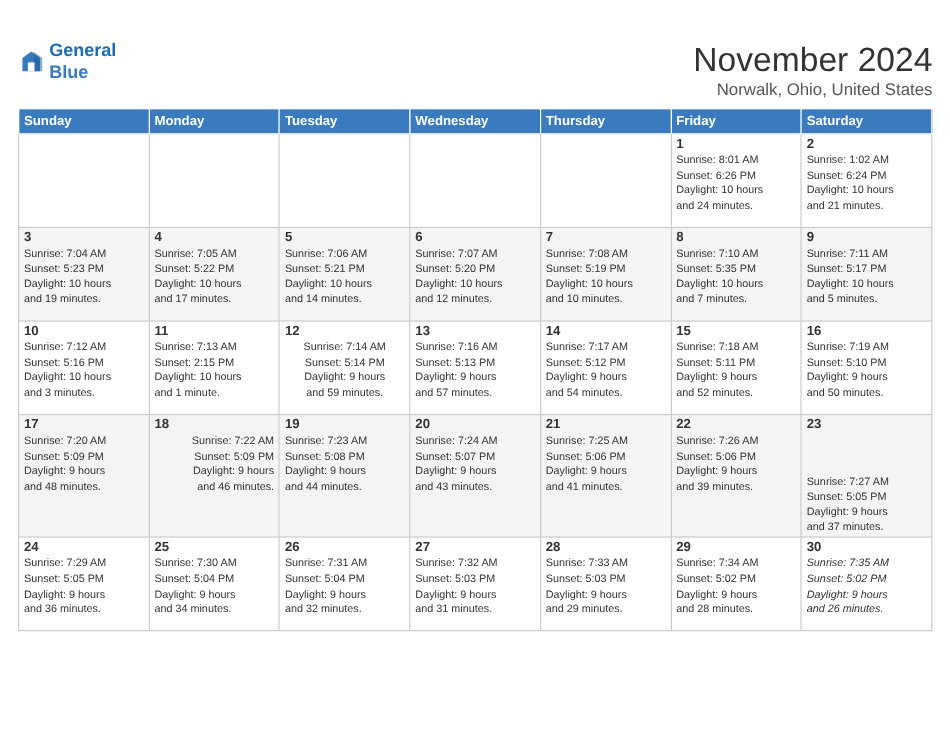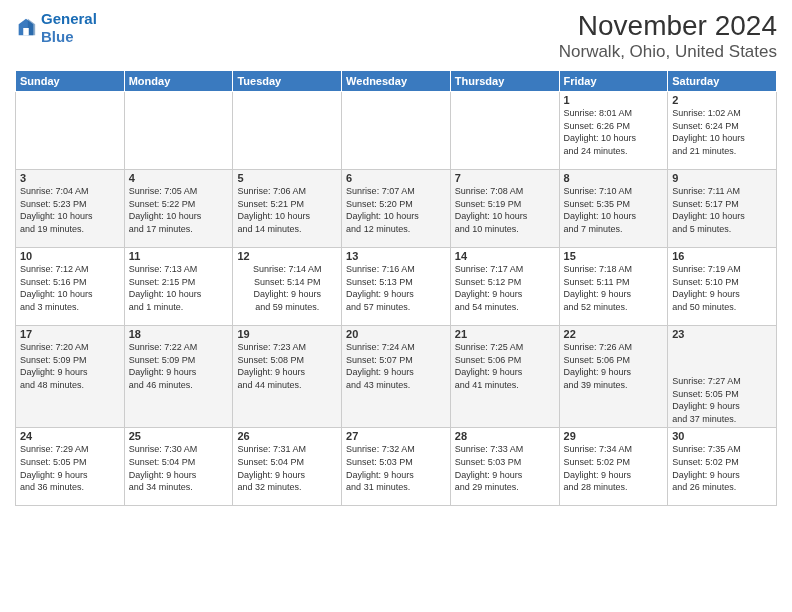--- a/index.html
+++ b/index.html
@@ -12,20 +12,21 @@
     }
     .container {
       width: 792px;
       padding: 10px 15px 5px 15px;
     }
     .header-row {
       display: flex;
       justify-content: space-between;
       align-items: flex-start;
       margin-bottom: 8px;
+      margin-top: 24px;
     }
     .logo {
       display: flex;
       align-items: center;
       gap: 4px;
     }
     .logo-text {
       font-size: 15px;
       font-weight: bold;
       color: #333;
@@ -40,21 +41,21 @@
     }
     .title-block {
       text-align: right;
     }
     .month-title {
       font-size: 28px;
       font-weight: normal;
       color: #333;
     }
     .location {
-      font-size: 17px;
+      font-size: 14px;
       color: #555;
     }
     table {
       width: 100%;
       border-collapse: collapse;
       table-layout: fixed;
     }
     thead tr th {
       background: #3a7abf;
       color: #fff;
@@ -252,21 +253,21 @@
         <tr>
           <td>
             <span class="day-num">17</span>
             <div class="day-info" style="white-space: pre-line;">Sunrise: 7:20 AM
 Sunset: 5:09 PM
 Daylight: 9 hours
 and 48 minutes.</div>
           </td>
           <td>
             <span class="day-num">18</span>
-            <div class="day-info" style="white-space: pre-line;">Sunrise: 7:22 AM
+            <div class="day-info" style="white-space: pre-line; text-align: right;">Sunrise: 7:22 AM
 Sunset: 5:09 PM
 Daylight: 9 hours
 and 46 minutes.</div>
           </td>
           <td>
             <span class="day-num">19</span>
             <div class="day-info" style="white-space: pre-line;">Sunrise: 7:23 AM
 Sunset: 5:08 PM
 Daylight: 9 hours
 and 44 minutes.</div>
@@ -338,21 +339,21 @@
           </td>
           <td>
             <span class="day-num">29</span>
             <div class="day-info" style="white-space: pre-line;">Sunrise: 7:34 AM
 Sunset: 5:02 PM
 Daylight: 9 hours
 and 28 minutes.</div>
           </td>
           <td>
             <span class="day-num">30</span>
-            <div class="day-info" style="white-space: pre-line;">Sunrise: 7:35 AM
+            <div class="day-info" style="white-space: pre-line; font-style: italic;">Sunrise: 7:35 AM
 Sunset: 5:02 PM
 Daylight: 9 hours
 and 26 minutes.</div>
           </td>
         </tr>
       </tbody>
   </table>
 </div>
 
 </body></html>

